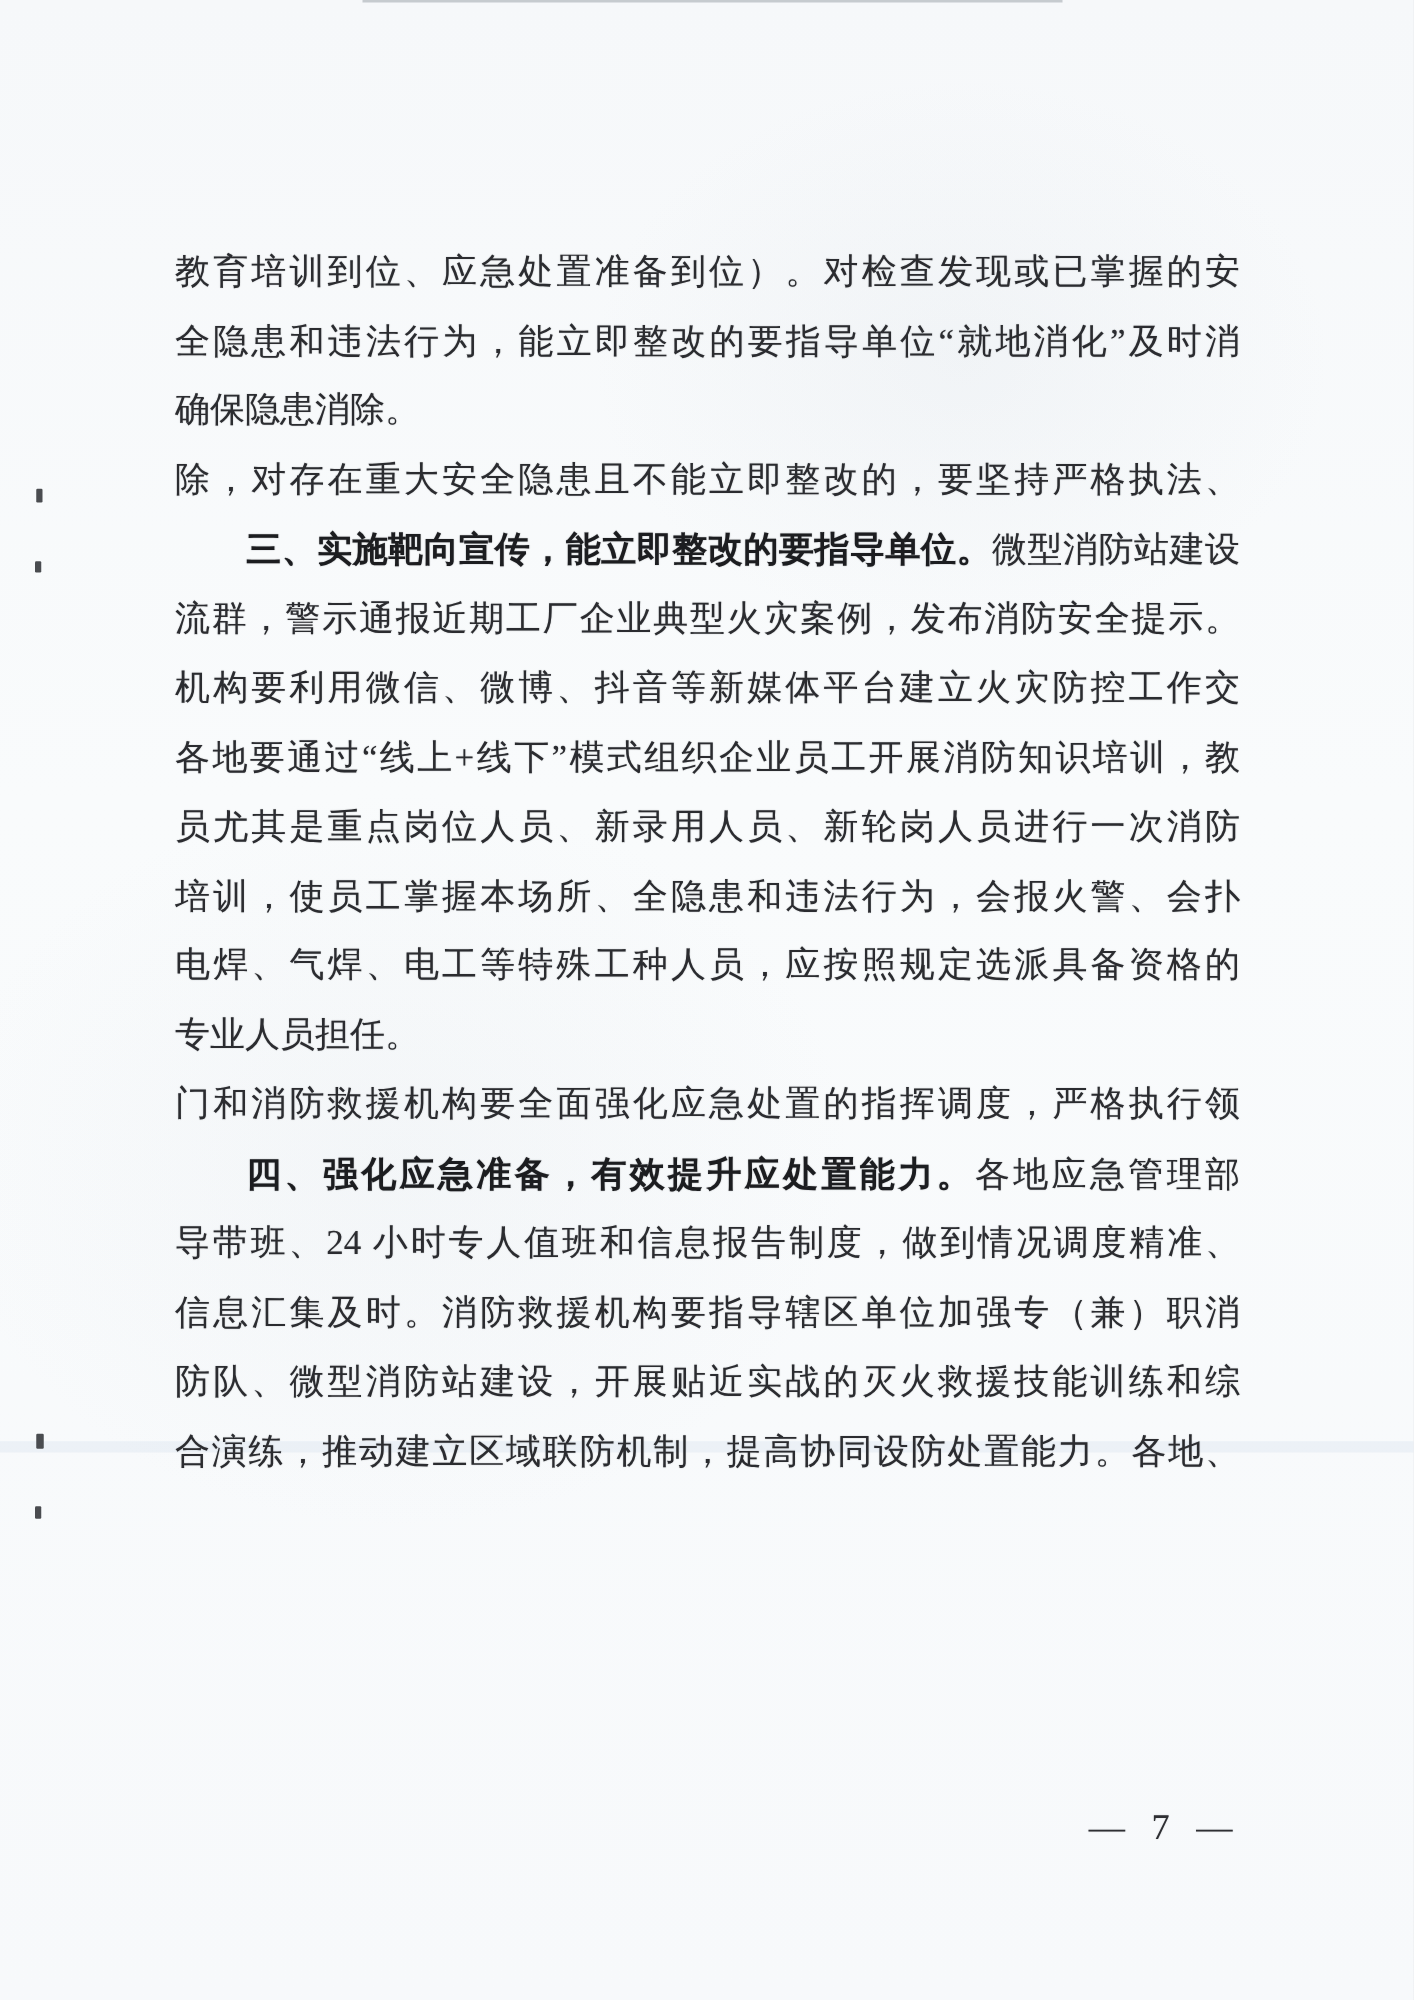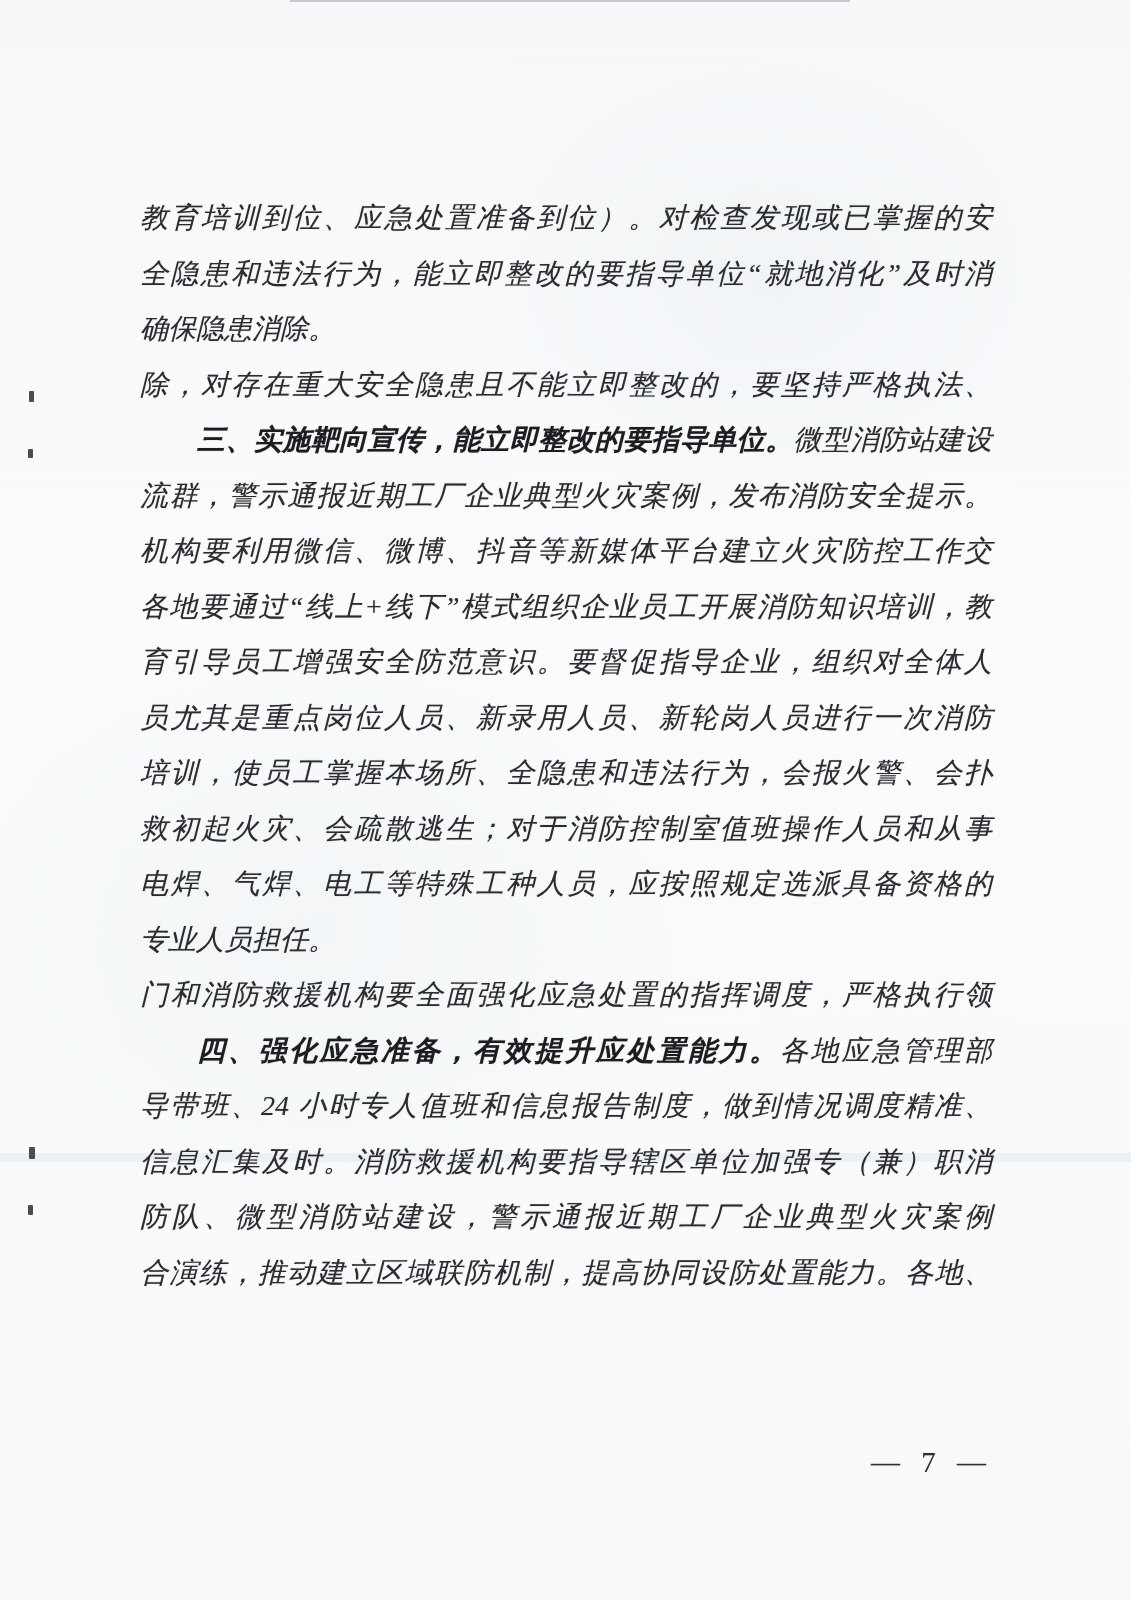--- a/index.html
+++ b/index.html
@@ -35,21 +35,21 @@
     height: 9px;
     background: rgba(203,219,235,0.28);
     pointer-events: none;
   }
   .doc-body {
     position: absolute;
     left: 140px;
     top: 190px;
     width: 852px;
   }
-  .paragraph { margin: 0; font-style: italic; }
+  .paragraph { margin: 0; }
   .line {
     font-size: 28px;
     line-height: 55.5px;
     height: 55.5px;
     color: #2b2c30;
     text-shadow: 0 0 1px rgba(43,44,48,0.38);
   }
   .line.fill {
     text-align: justify;
     text-align-last: justify;
@@ -101,31 +101,29 @@
         <div class="line fill"><span class="seg">教育培训到位、应急处置准备到位）。对检查发现或已掌握的安</span></div>
         <div class="line fill"><span class="seg">全隐患和违法行为，能立即整改的要指导单位“就地消化”及时消</span></div>
         <div class="line"><span class="seg">确保隐患消除。</span></div>
         <div class="line fill"><span class="seg">除，对存在重大安全隐患且不能立即整改的，要坚持严格执法、</span></div>
       </div>
       <div class="paragraph">
         <div class="line fill indent"><span class="seg bold">三、实施靶向宣传，能立即整改的要指导单位。</span><span class="seg">微型消防站建设</span></div>
         <div class="line fill"><span class="seg">流群，警示通报近期工厂企业典型火灾案例，发布消防安全提示。</span></div>
         <div class="line fill"><span class="seg">机构要利用微信、微博、抖音等新媒体平台建立火灾防控工作交</span></div>
         <div class="line fill"><span class="seg">各地要通过“线上+线下”模式组织企业员工开展消防知识培训，教</span></div>
-        <div class="line fill"><span class="seg">育引导员工增强安全防范意识。要督促指导企业，组织对全体人</span></div>
         <div class="line fill"><span class="seg">员尤其是重点岗位人员、新录用人员、新轮岗人员进行一次消防</span></div>
         <div class="line fill"><span class="seg">培训，使员工掌握本场所、全隐患和违法行为，会报火警、会扑</span></div>
-        <div class="line fill"><span class="seg">救初起火灾、会疏散逃生；对于消防控制室值班操作人员和从事</span></div>
         <div class="line fill"><span class="seg">电焊、气焊、电工等特殊工种人员，应按照规定选派具备资格的</span></div>
         <div class="line"><span class="seg">专业人员担任。</span></div>
       </div>
       <div class="paragraph">
         <div class="line fill"><span class="seg">门和消防救援机构要全面强化应急处置的指挥调度，严格执行领</span></div>
         <div class="line fill indent"><span class="seg bold">四、强化应急准备，有效提升应处置能力。</span><span class="seg">各地应急管理部</span></div>
         <div class="line fill"><span class="seg">导带班、24 小时专人值班和信息报告制度，做到情况调度精准、</span></div>
         <div class="line fill"><span class="seg">信息汇集及时。消防救援机构要指导辖区单位加强专（兼）职消</span></div>
-        <div class="line fill"><span class="seg">防队、微型消防站建设，警示通报近期工厂企业典型火灾案例</span></div>
+        <div class="line fill"><span class="seg">防队、微型消防站建设，开展贴近实战的灭火救援技能训练和综</span></div>
         <div class="line fill"><span class="seg">合演练，推动建立区域联防机制，提高协同设防处置能力。各地、</span></div>
       </div>
     </div>
 
   <div class="page-number">— 7 —</div>
 </div>
 
 </body></html>

